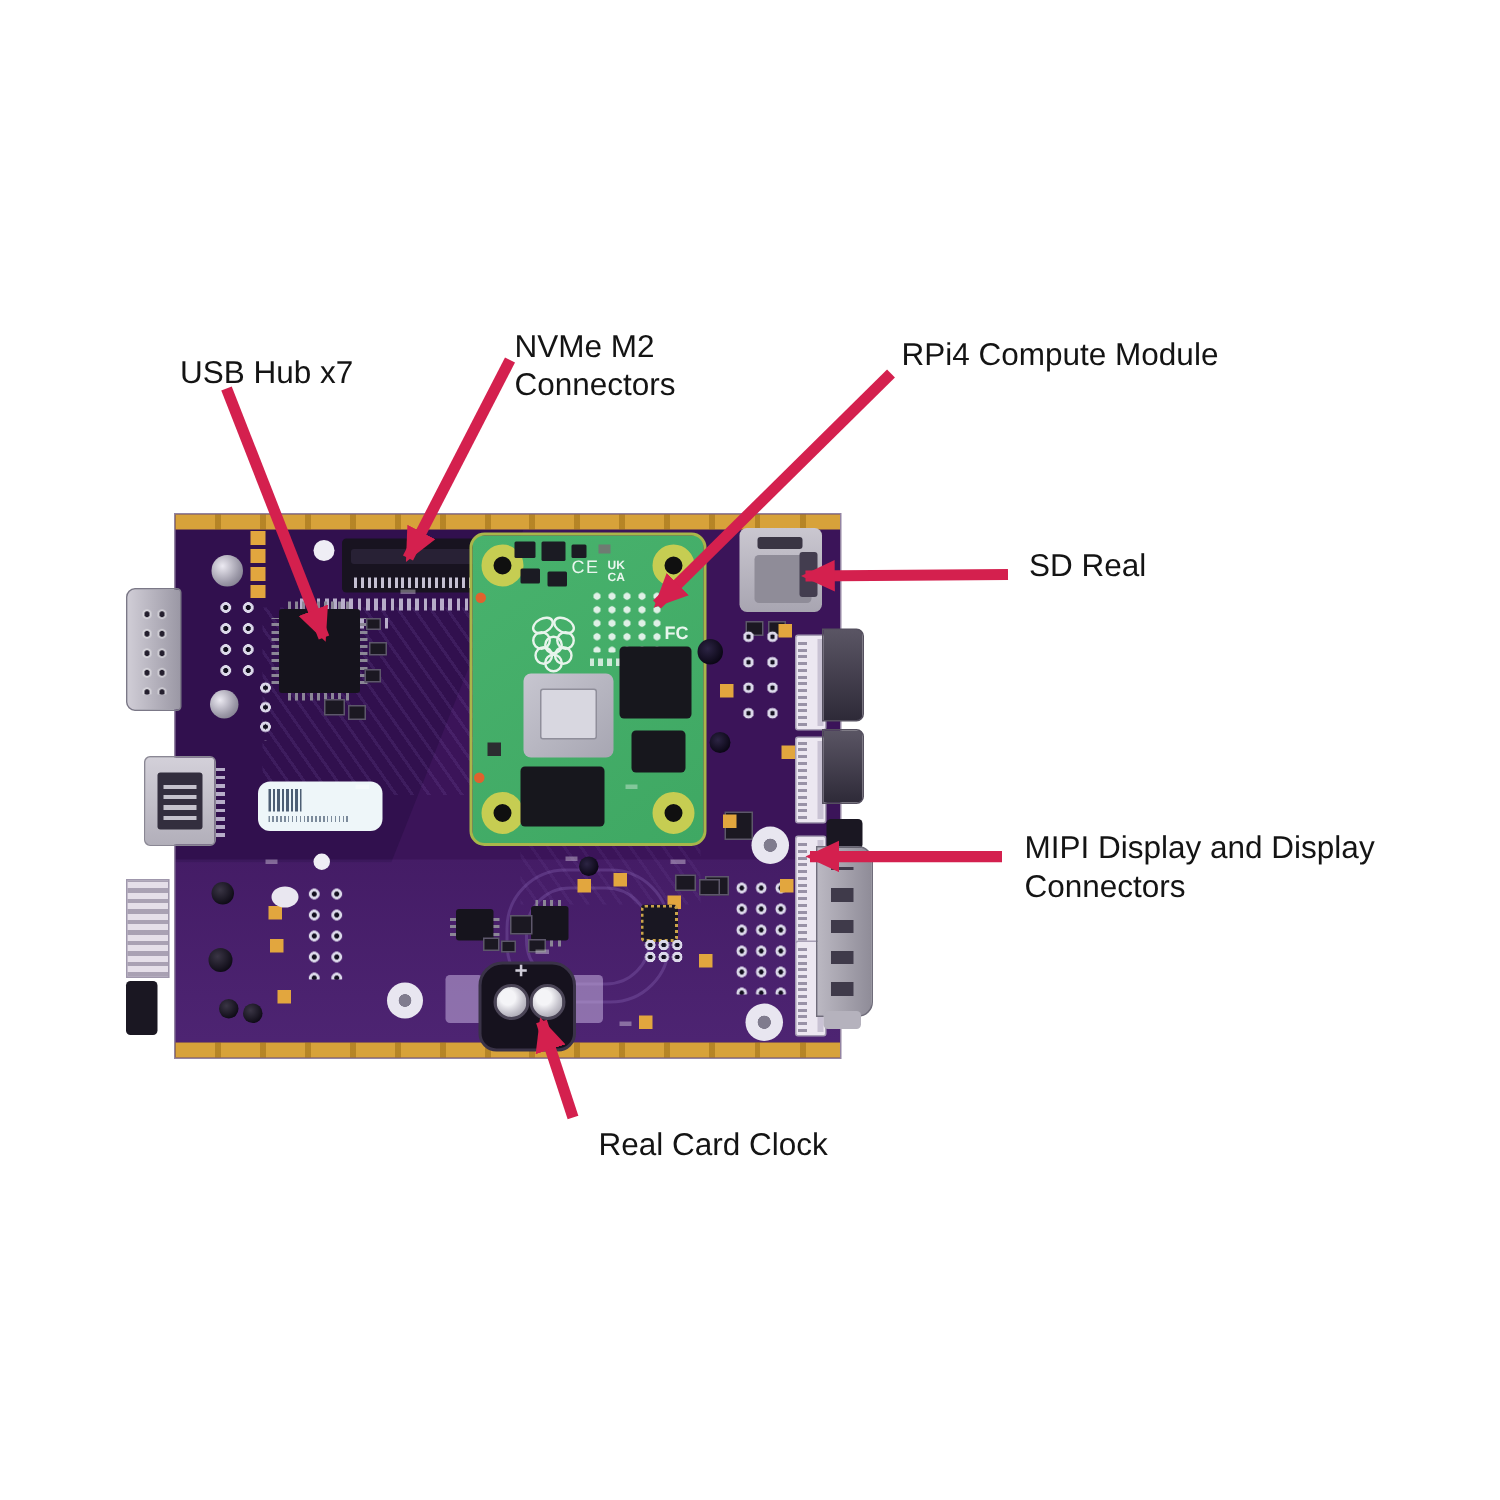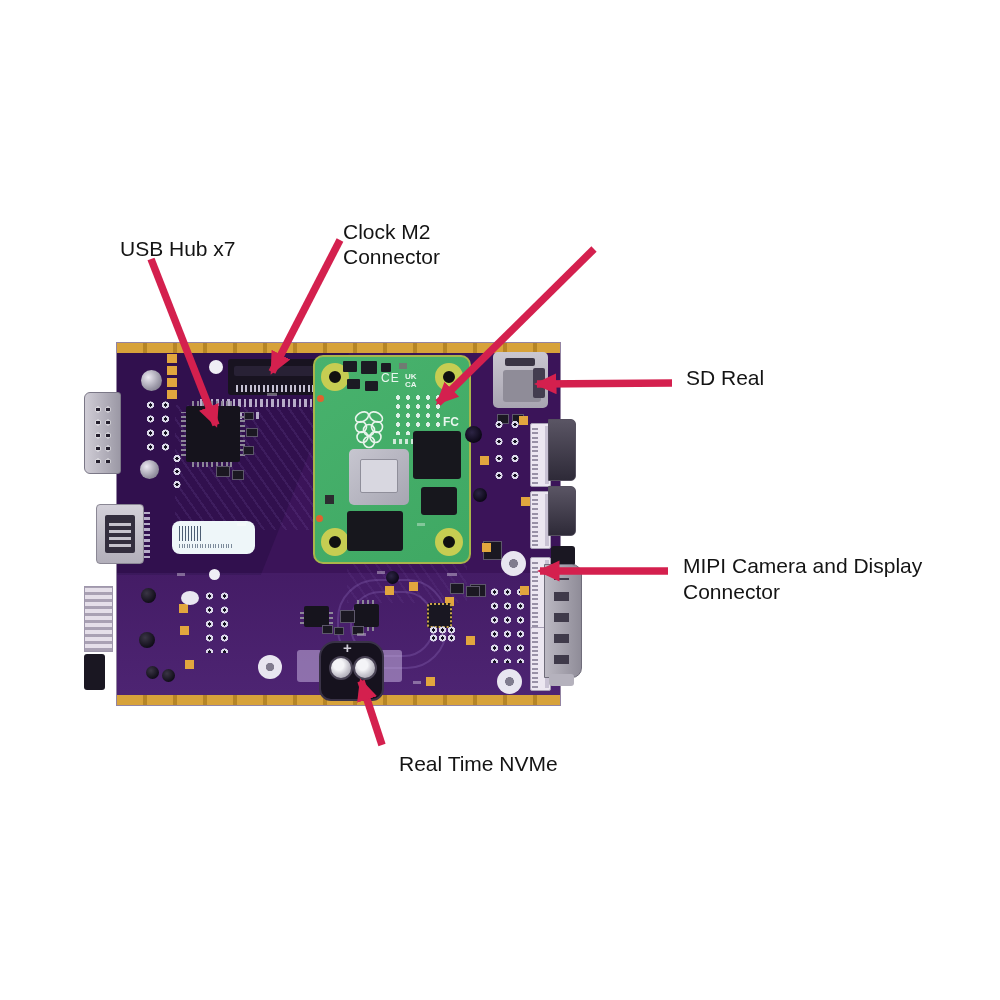--- a/index.html
+++ b/index.html
@@ -303,18 +303,19 @@
     </defs>
     <line class="arrow-line" x1="151" y1="259" x2="216" y2="425" marker-end="url(#ah)"></line>
     <line class="arrow-line" x1="340" y1="240" x2="272" y2="372" marker-end="url(#ah)"></line>
     <line class="arrow-line" x1="594" y1="249" x2="438" y2="403" marker-end="url(#ah)"></line>
     <line class="arrow-line" x1="672" y1="383" x2="537" y2="384" marker-end="url(#ah)"></line>
     <line class="arrow-line" x1="668" y1="571" x2="540" y2="571" marker-end="url(#ah)"></line>
     <line class="arrow-line" x1="382" y1="745" x2="361" y2="681" marker-end="url(#ah)"></line>
   </svg>
 
   <div class="ann" style="left:120px;top:236px;">USB Hub x7</div>
-  <div class="ann" style="left:343px;top:219px;width:112px;">Clock M2 Connector</div>
+  <div class="ann" style="left:343px;top:219px;width:112px;">NVMe M2 Connectors</div>
+  <div class="ann" style="left:601px;top:224px;">RPi4 Compute Module</div>
   <div class="ann" style="left:686px;top:365px;">SD Real</div>
-  <div class="ann" style="left:683px;top:553px;width:256px;line-height:26px;">MIPI Camera and Display Connector</div>
-  <div class="ann" style="left:399px;top:751px;">Real Time NVMe</div>
+  <div class="ann" style="left:683px;top:553px;width:256px;line-height:26px;">MIPI Display and Display Connectors</div>
+  <div class="ann" style="left:399px;top:751px;">Real Card Clock</div>
 
 </div>
 
 </body></html>

